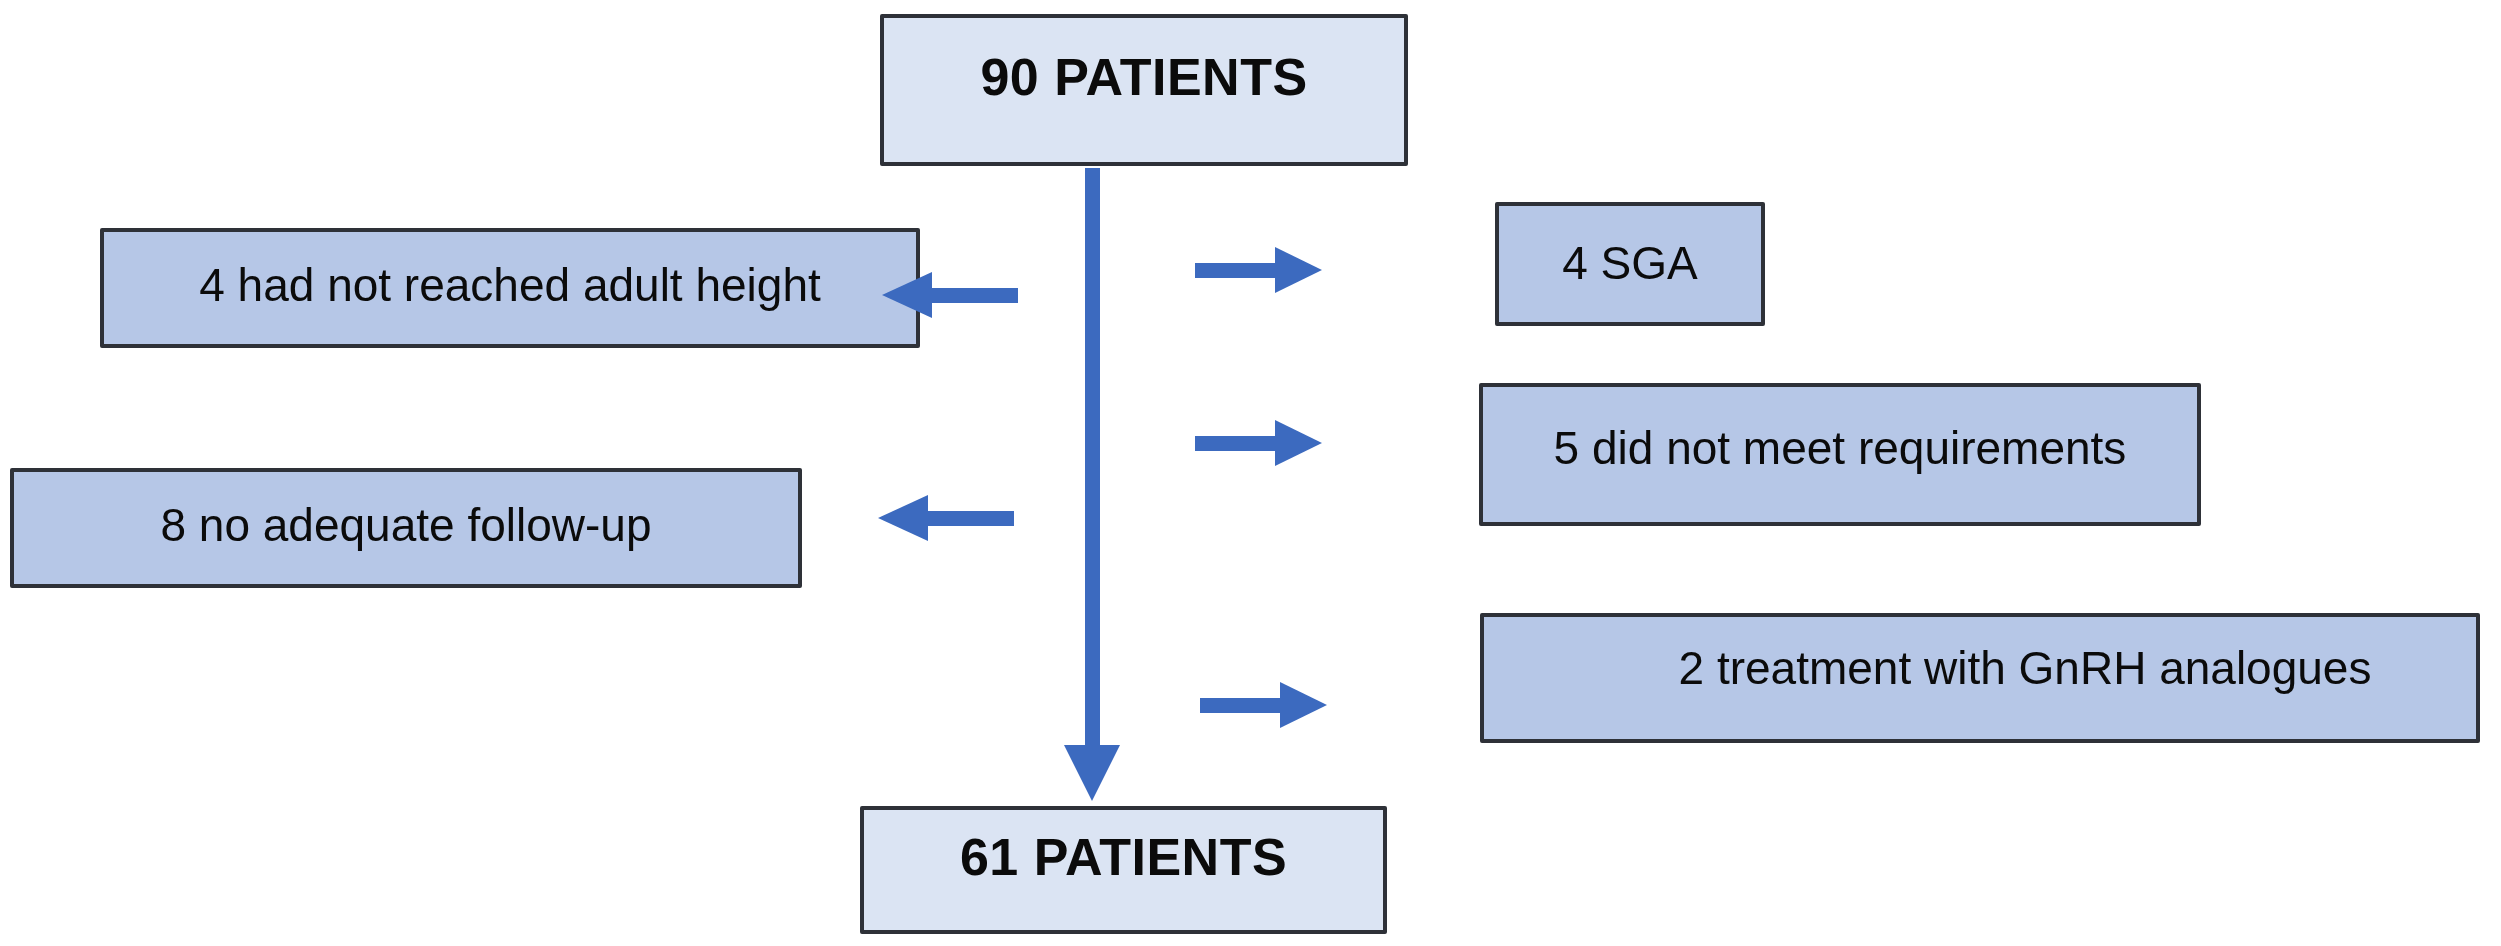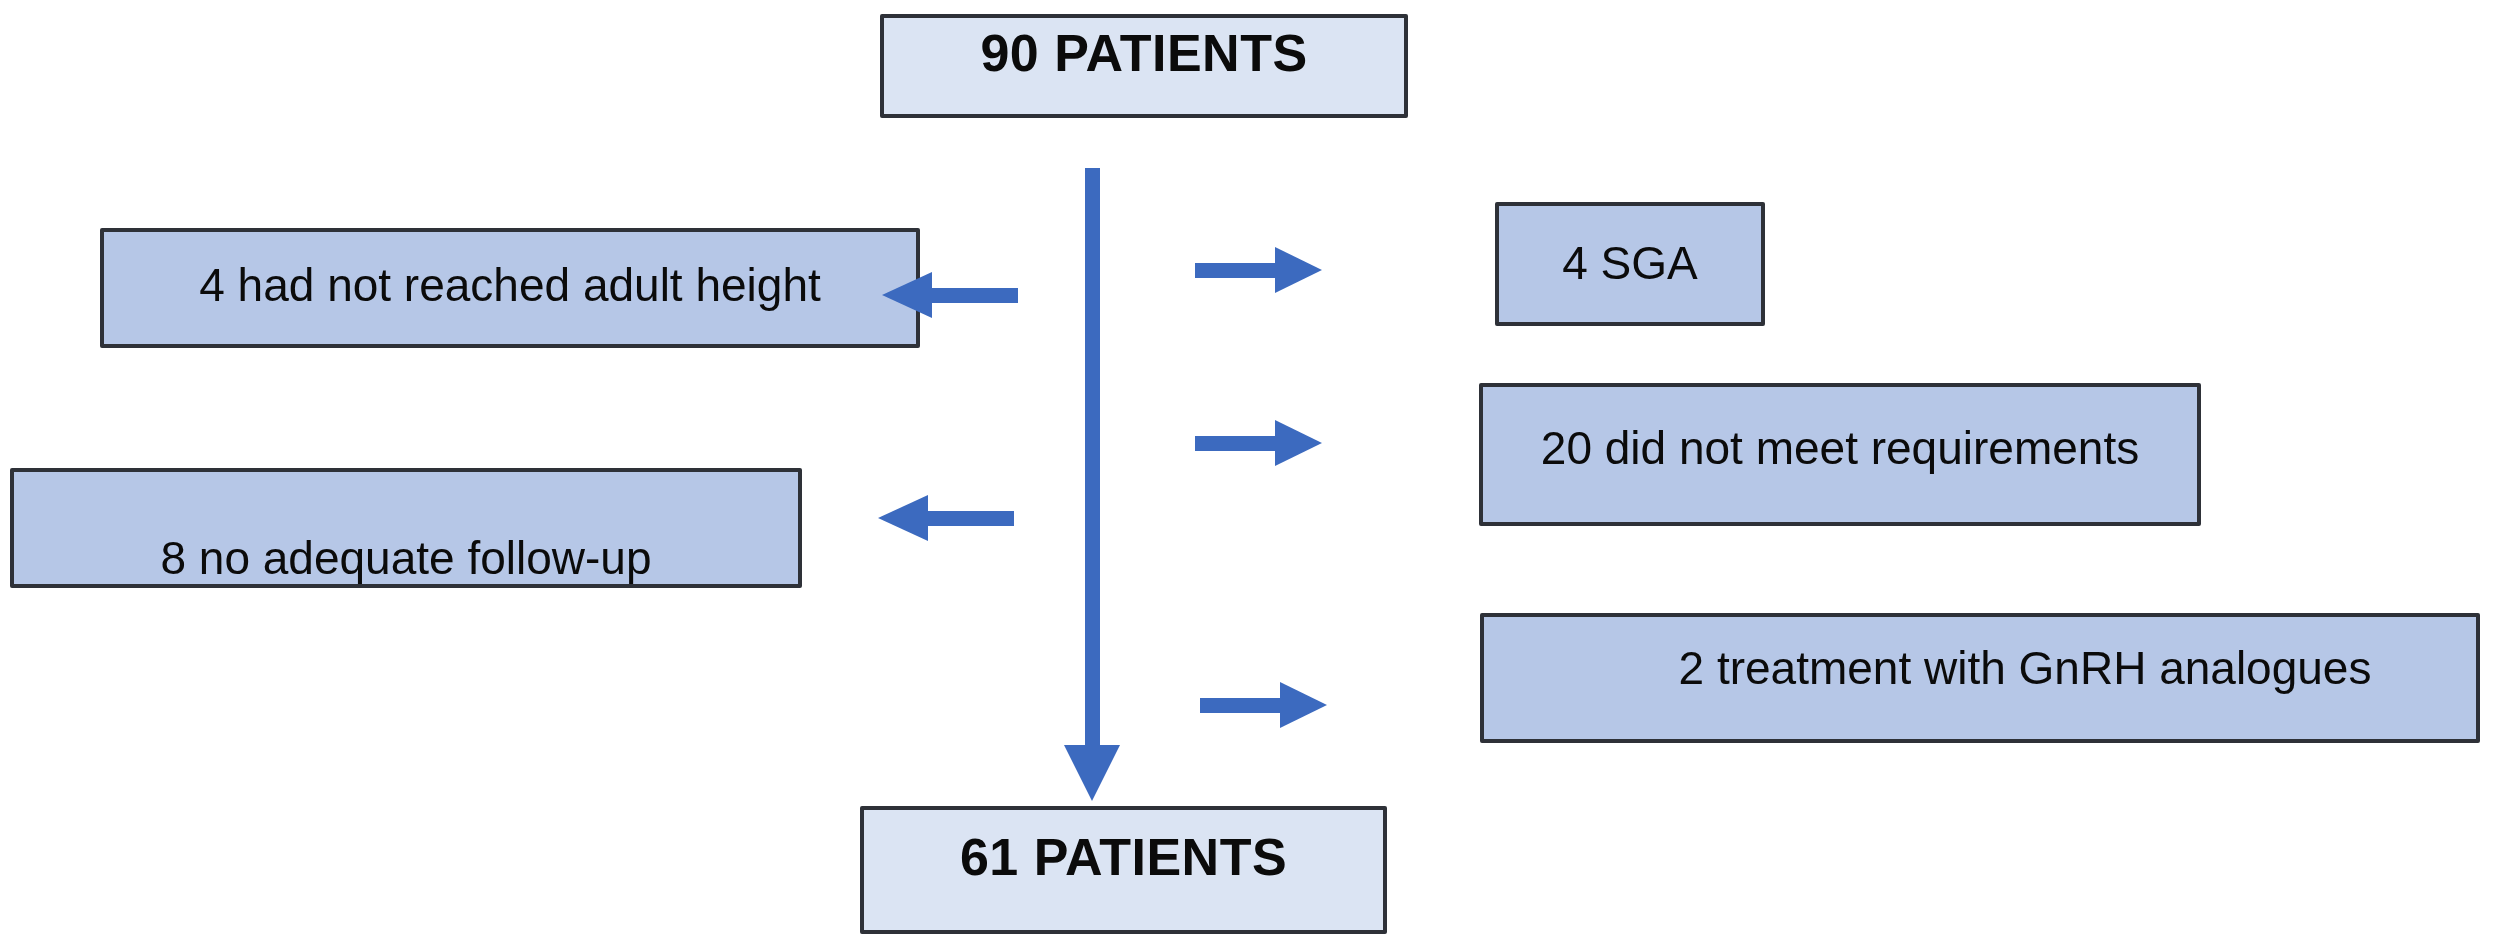--- a/index.html
+++ b/index.html
@@ -75,43 +75,43 @@
     border-left: 28px solid transparent;
     border-right: 28px solid transparent;
     border-top: 56px solid var(--arrow, #3c6abf);
   }
 </style>
 </head>
 <body>
 
 <div id="canvas">
 
-  <div class="box main" style="left:880px; top:14px; width:528px; height:104px; padding-bottom:24px;">
+  <div class="box main" style="left:880px; top:14px; width:528px; height:152px; padding-bottom:24px;">
     <span>90 PATIENTS</span>
   </div>
 
   <div class="varrow" style="left:1064px; top:168px; width:56px;">
     <div class="vshaft" style="height:577px;"></div>
     <div class="vhead"></div>
   </div>
 
   <div class="box side" style="left:100px; top:228px; width:820px; height:120px; padding-bottom:6px;">
     <span>4 had not reached adult height</span>
   </div>
 
-  <div class="box side" style="left:10px; top:468px; width:792px; height:120px; align-items:flex-end;">
+  <div class="box side" style="left:10px; top:468px; width:792px; height:120px; padding-bottom:6px;">
     <span>8 no adequate follow-up</span>
   </div>
 
   <div class="box side" style="left:1495px; top:202px; width:270px; height:124px; padding-bottom:2px;">
     <span>4 SGA</span>
   </div>
 
   <div class="box side" style="left:1479px; top:383px; width:722px; height:143px; padding-bottom:12px;">
-    <span>20 did not meet requirements</span>
+    <span>5 did not meet requirements</span>
   </div>
 
   <div class="box side" style="left:1480px; top:613px; width:1000px; height:130px; padding-bottom:20px; padding-left:90px;">
     <span>2 treatment with GnRH analogues</span>
   </div>
 
   <div class="box main" style="left:860px; top:806px; width:527px; height:128px; padding-bottom:24px;">
     <span>61 PATIENTS</span>
   </div>
 

